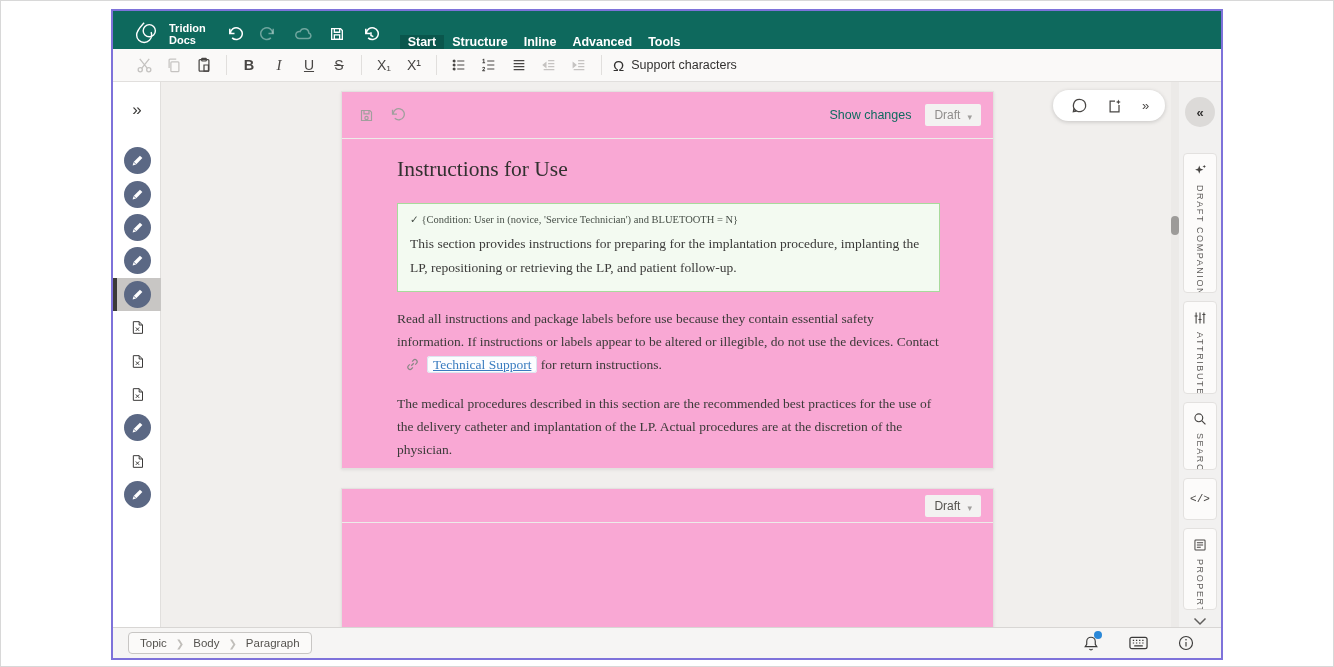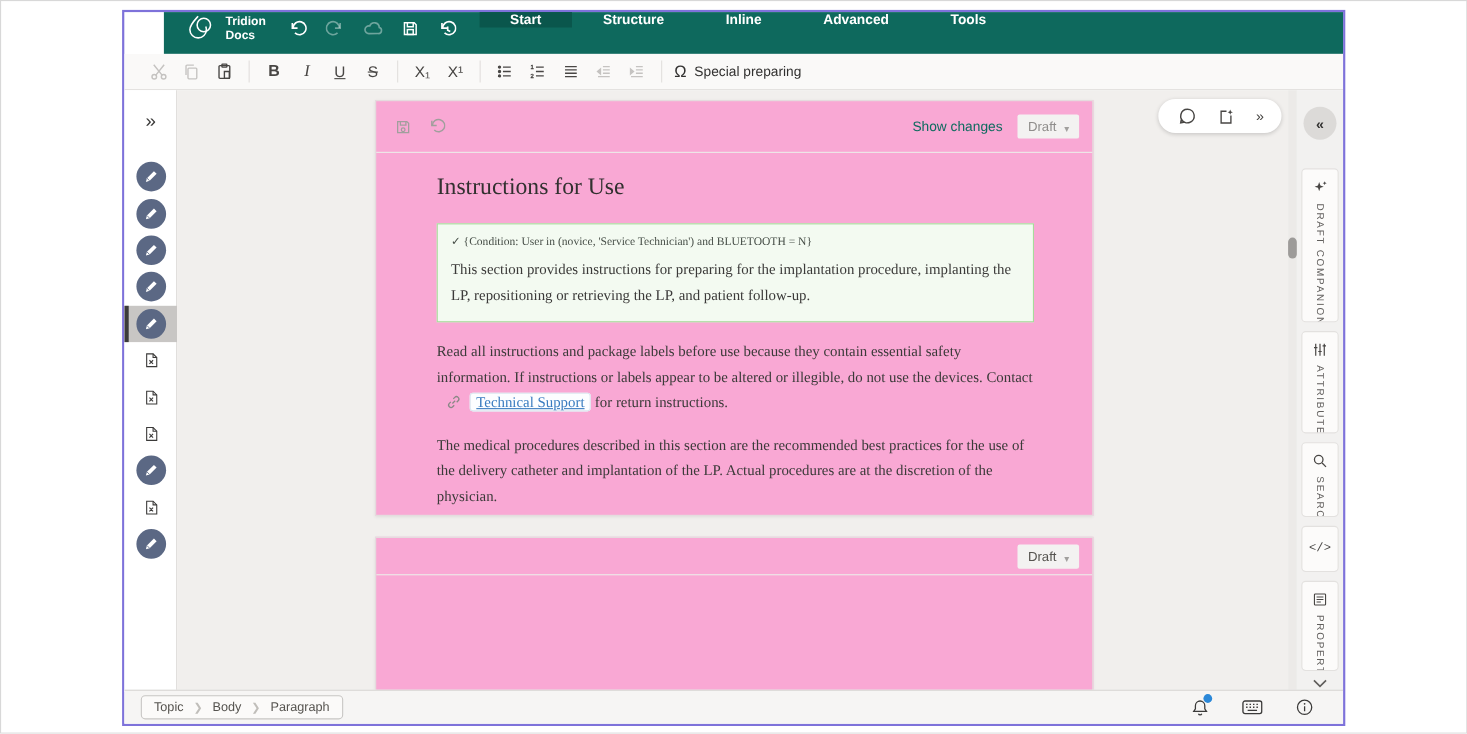--- a/index.html
+++ b/index.html
@@ -2,28 +2,28 @@
 <html><head>
 <meta charset="utf-8">
 <style>
   * { margin:0; padding:0; box-sizing:border-box; }
   html,body { background:#fff; }
   body { font-family:"Liberation Sans", sans-serif; }
   .page { position:relative; width:1334px; height:667px; background:#fff; border:1px solid #d8d8d8; overflow:hidden; }
   .frame { position:absolute; left:110px; top:8px; width:1112px; height:651px; border:2px solid #7e72da; background:#fff; overflow:hidden; }
 
   
-  .topbar { position:absolute; left:0; top:0; right:0; height:38px; background:#0e695d; display:flex; align-items:flex-start; color:#fff;margin-left:36px; }
+  .topbar { position:absolute; left:0; top:0; right:0; height:38px; background:#0e695d; display:flex; align-items:flex-end; color:#fff; }
   .brand { display:flex; align-items:center; gap:8px; padding:0 14px 0 18px; }
   .brand-text { font-size:11px; font-weight:bold; line-height:12px; }
   .tb-actions { display:flex; align-items:center; gap:4px; margin-right:14px; }
   .tb-btn { width:30px; height:30px; display:flex; align-items:center; justify-content:center; border-radius:2px; color:#ffffff; }
   .tb-btn.dim { color:rgba(255,255,255,0.4); }
   #main-menu { display:flex; align-items:stretch; }
-  .menu-item { display:flex; align-items:center; padding:0 28px; font-size:12.5px; font-weight:bold; cursor:default; }
+  .menu-item { display:flex; align-items:center; padding:0 8px; font-size:12.5px; font-weight:bold; cursor:default; }
   .menu-item.active { background:#0a564c; }
   .topbar .spacer { flex:1; }
   .user { display:flex; align-items:center; gap:8px; font-size:12px; padding-right:16px; }
 
   
   .formatbar { position:absolute; left:0; top:38px; right:0; height:33px; background:#faf9f8; border-bottom:1px solid #e1dfdd; display:flex; align-items:center; padding-left:16px; }
   .fmt-btn { width:30px; height:26px; display:flex; align-items:center; justify-content:center; color:#484644; font-size:14px; border-radius:2px; }
   .fmt-btn.dim { color:#c5c3c1; }
   .fmt-b { font-weight:bold; font-size:14.5px; }
   .fmt-i { font-style:italic; font-family:"Liberation Serif", serif; font-size:15px; }
@@ -222,21 +222,21 @@
     </span>
     <span class="fmt-btn dim">
       <svg width="16" height="16" viewBox="0 0 18 18" stroke="currentColor" stroke-width="1.4" fill="currentColor">
             <path d="M8 4h7M8 7.4h7M8 10.8h7M3 14.2h12" fill="none"></path>
             <path d="M2.5 6.5v5L5.5 9z"></path>
           </svg>
     </span>
     <span class="fmt-sep"></span>
     <span class="special">
       <span class="omega">Ω</span>
-      <span>Special preparing</span>
+      <span>Support characters</span>
     </span>
   </div>
 
   <div class="mainrow">
 
     <aside class="sidebar">
       <div class="sb-collapse">»</div>
       <div id="topic-list">
             <div class="topic-row">
   <span class="pencil-circle">

